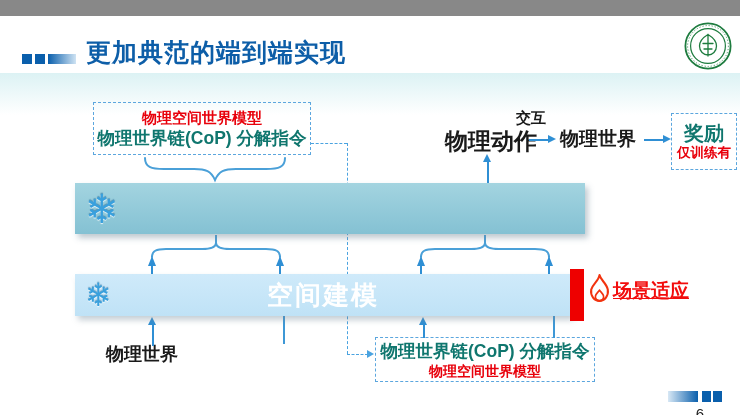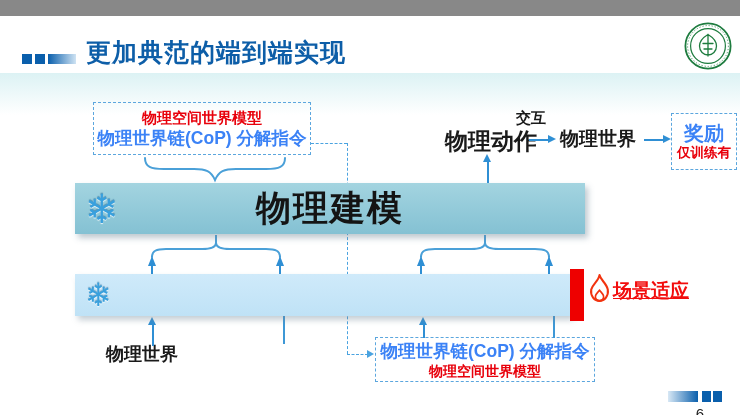--- a/index.html
+++ b/index.html
@@ -15,21 +15,21 @@
   .deco-bar{position:absolute;top:38px;left:48px;width:28px;height:10px;
     background:linear-gradient(90deg,#0a5fac 0%,#cfe3f3 100%);}
   .title{position:absolute;left:86px;top:20px;font-size:25px;font-weight:bold;
     color:#0d5ea8;letter-spacing:1px;white-space:nowrap;}
   .logo{position:absolute;left:684px;top:6px;width:48px;height:48px;}
   
   .dbox{position:absolute;border:1px dashed #5ba6de;box-sizing:border-box;
     display:flex;flex-direction:column;align-items:center;justify-content:center;
     text-align:center;background:rgba(255,255,255,0.0);}
   .red-sub{color:#e8000b;font-size:15px;font-weight:bold;line-height:18px;white-space:nowrap;}
-  .blk-lbl{color:#3b82f6;font-size:17.5px;font-weight:bold;line-height:22px;white-space:nowrap;}
+  .blk-lbl{color:#0f766e;font-size:17.5px;font-weight:bold;line-height:22px;white-space:nowrap;}
   
   .pbar{position:absolute;left:75px;top:167px;width:510px;height:51px;z-index:2;
     background:linear-gradient(180deg,#a3d4e0 0%,#84c1d3 100%);
     box-shadow:3px 4px 6px rgba(110,135,150,0.45);
     display:flex;align-items:center;justify-content:center;}
   .pbar .bar-label{font-size:35px;font-weight:bold;color:#141414;letter-spacing:2px;}
   .sbar{position:absolute;left:75px;top:258px;width:496px;height:42px;z-index:2;
     background:linear-gradient(180deg,#cfeafa 0%,#bfe2f6 100%);
     box-shadow:3px 4px 6px rgba(110,135,150,0.4);
     display:flex;align-items:center;justify-content:center;}
@@ -118,38 +118,38 @@
     <div class="red-sub" style="font-size:13.5px;">仅训练有</div>
   </div>
 
   <div class="arrow-up" style="left:483px;top:138px;height:29px;">
       <i class="head"></i>
       <i class="stem"></i>
     </div>
 
   <div class="pbar">
     <span class="snow">❄</span>
-    <span class="bar-label">物理建模</span>
   </div>
 
   <svg class="brace" style="left:148px;top:219px;" width="136" height="41" viewBox="0 0 136 41">
     <path d="M68,0 L68,8 M68,8 C68,13 62,14 54,14 L18,14 C8,14 4,16 4,22 M68,8 C68,13 74,14 82,14 L118,14 C128,14 132,16 132,22" fill="none" stroke="#4aa0d8" stroke-width="2" stroke-linecap="round"></path>
     <path d="M4,40 L4,30 M132,40 L132,30" stroke="#2f8fd4" stroke-width="2"></path>
     <polygon points="0,31 8,31 4,21" fill="#2f8fd4"></polygon>
     <polygon points="128,31 136,31 132,21" fill="#2f8fd4"></polygon>
   </svg>
   <svg class="brace" style="left:417px;top:219px;" width="136" height="41" viewBox="0 0 136 41">
     <path d="M68,0 L68,8 M68,8 C68,13 62,14 54,14 L18,14 C8,14 4,16 4,22 M68,8 C68,13 74,14 82,14 L118,14 C128,14 132,16 132,22" fill="none" stroke="#4aa0d8" stroke-width="2" stroke-linecap="round"></path>
     <path d="M4,40 L4,30 M132,40 L132,30" stroke="#2f8fd4" stroke-width="2"></path>
     <polygon points="0,31 8,31 4,21" fill="#2f8fd4"></polygon>
     <polygon points="128,31 136,31 132,21" fill="#2f8fd4"></polygon>
   </svg>
 
   <div class="sbar">
     <span class="snow">❄</span>
+    <span class="bar-label">空间建模</span>
   </div>
   <div class="redbar"></div>
 
   <svg class="fire" width="25" height="31" viewBox="0 0 24 30">
     <path d="M12,2 C13,7 19,10 20,16 C21,22 17,27 12,27 C7,27 3,22 4,16 C5,11 11,8 12,2 Z" fill="none" stroke="#f2330f" stroke-width="2" stroke-linejoin="round"></path>
     <path d="M12,27 C9.4,27 7.6,24.6 8.1,22.2 C8.6,19.8 11,18.3 12,16.5 C13,18.3 15.4,19.8 15.9,22.2 C16.4,24.6 14.6,27 12,27" fill="none" stroke="#f2330f" stroke-width="1.6" stroke-linejoin="round"></path>
   </svg>
   <div class="scene">场景适应</div>
 
   <div class="arrow-up" style="left:148px;top:301px;height:29px;">

